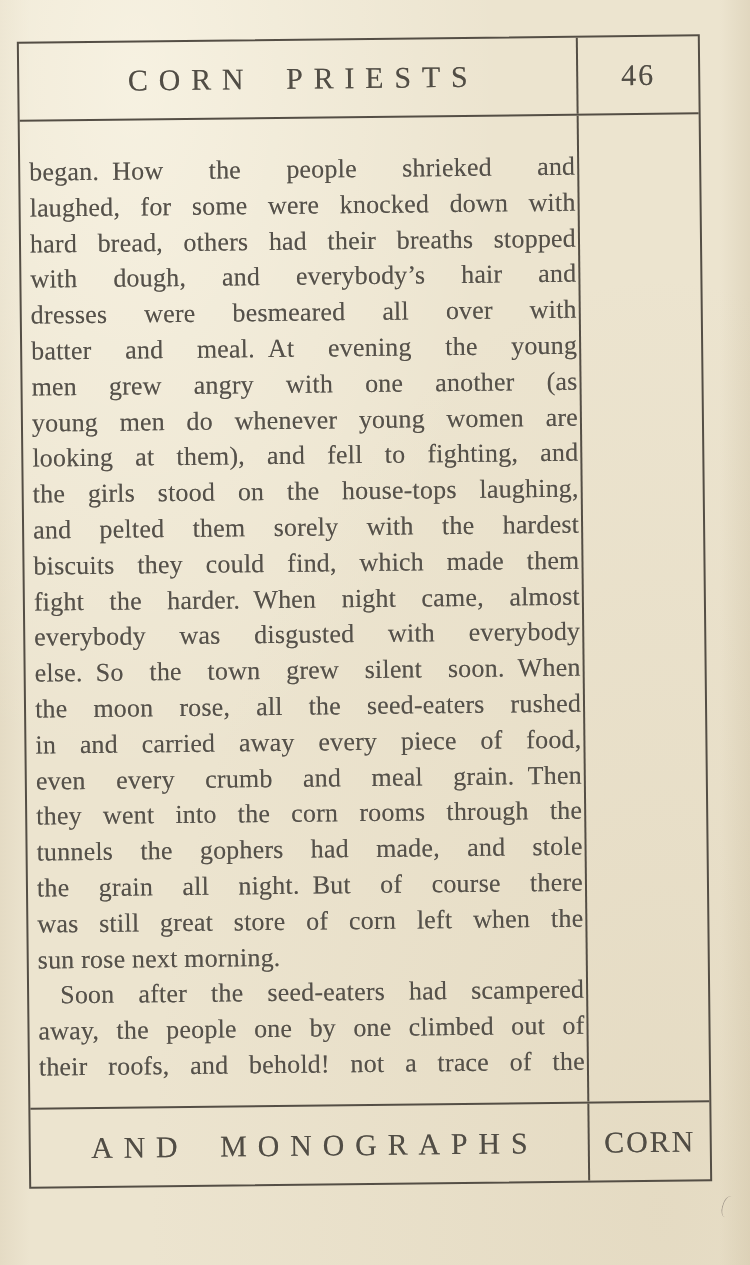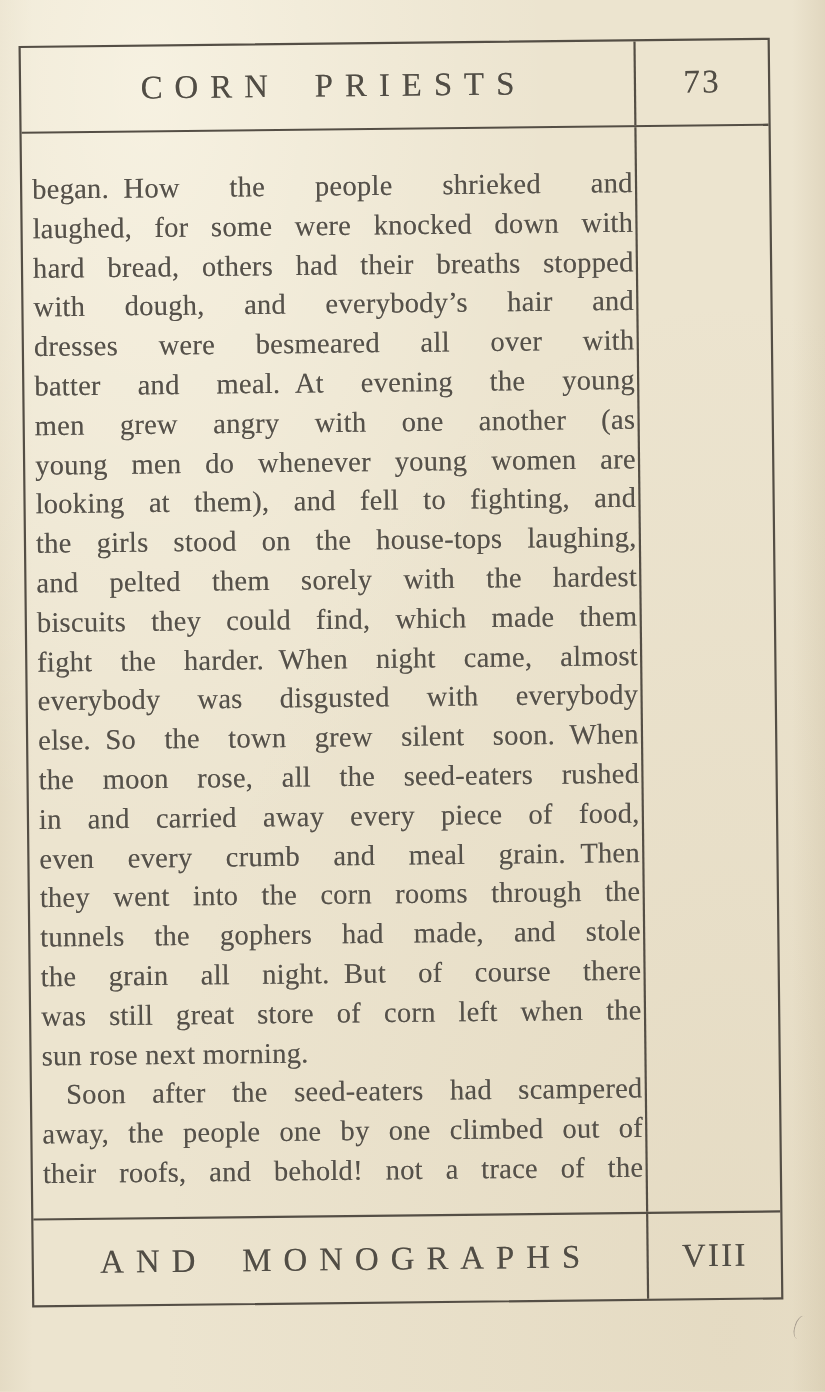--- a/index.html
+++ b/index.html
@@ -107,21 +107,21 @@
 </head>
 <body>
 
 <div class="page-frame">
 
   <div class="row header-row">
     <div class="main-col cell-center">
       <span class="display-text">CORN PRIESTS</span>
     </div>
     <div class="side-col cell-center">
-      <span class="folio-text">73</span>
+      <span class="folio-text">46</span>
     </div>
   </div>
 
   <div class="row body-row">
     <div class="main-col text-column">
       <div class="line">began. How the people shrieked and</div>
       <div class="line">laughed, for some were knocked down with</div>
       <div class="line">hard bread, others had their breaths stopped</div>
       <div class="line">with dough, and everybody’s hair and</div>
       <div class="line">dresses were besmeared all over with</div>
@@ -148,19 +148,19 @@
       <div class="line">their roofs, and behold! not a trace of the</div>
     </div>
     <div class="side-col"></div>
   </div>
 
   <div class="row footer-row">
     <div class="main-col cell-center">
       <span class="display-text">AND MONOGRAPHS</span>
     </div>
     <div class="side-col cell-center">
-      <span class="folio-text">VIII</span>
+      <span class="folio-text">CORN</span>
     </div>
   </div>
 
 </div>
 
 <div class="pen-mark"></div>
 
 </body></html>

